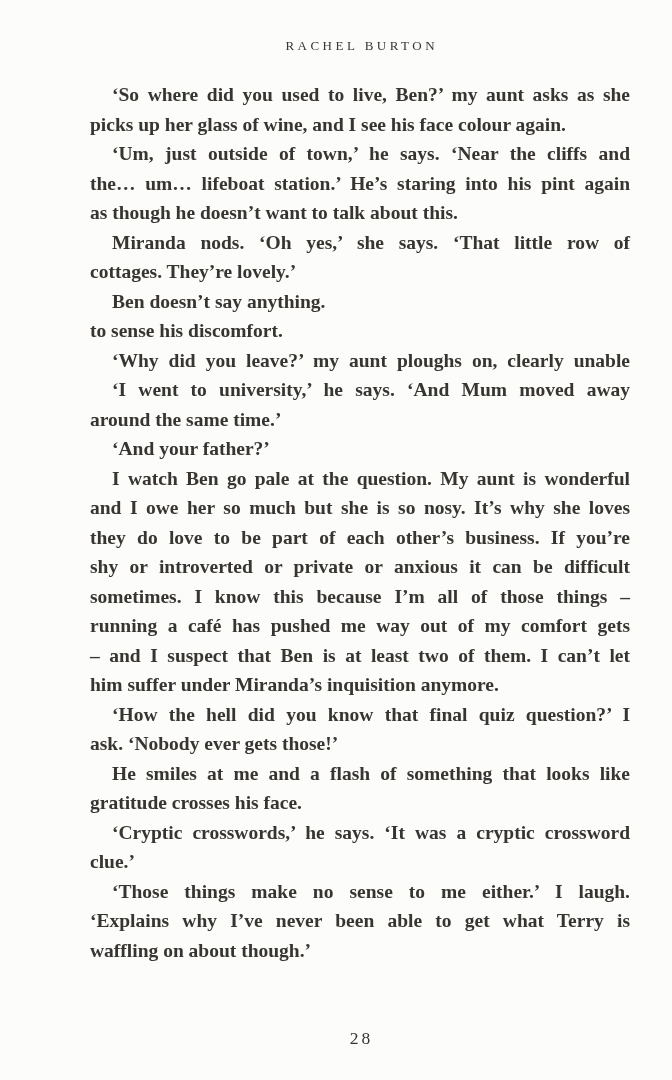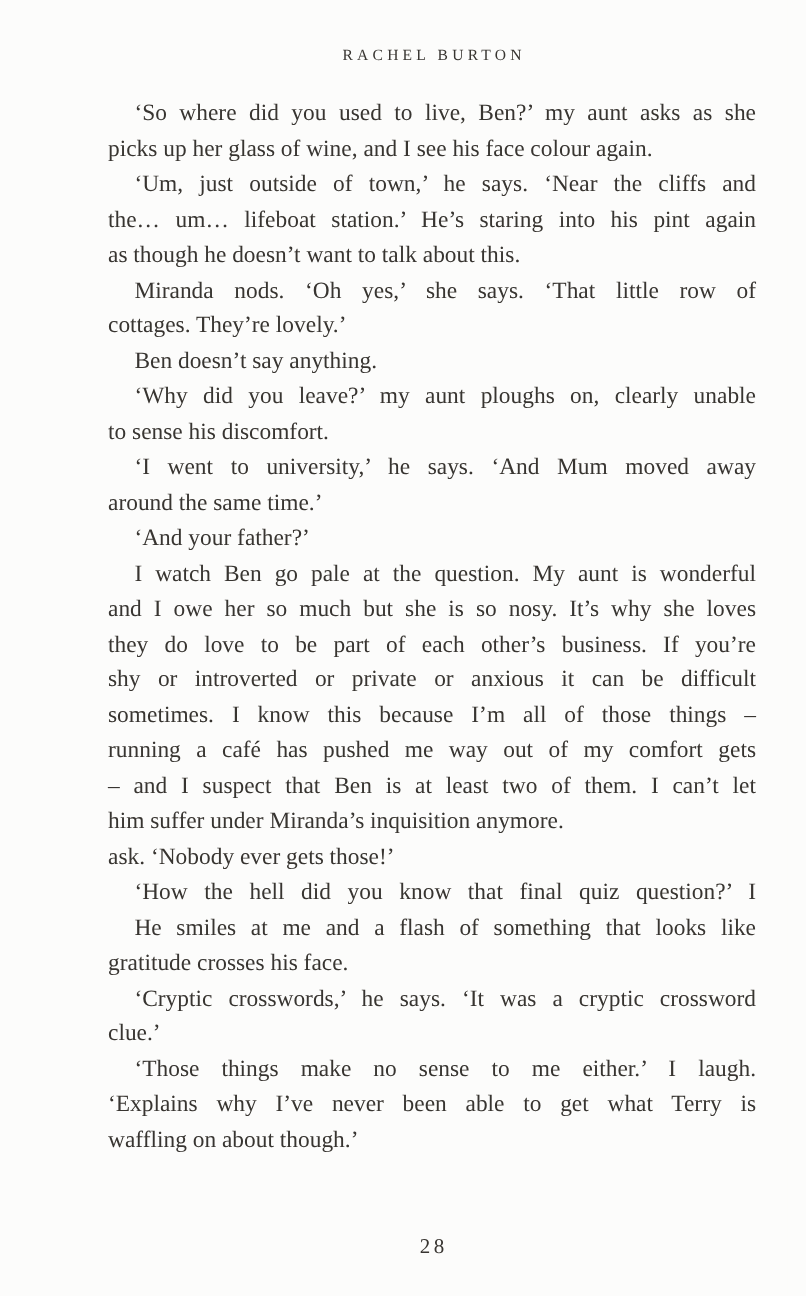--- a/index.html
+++ b/index.html
@@ -29,20 +29,21 @@
     text-indent: 3.5px; 
     white-space: nowrap;
   }
   .body-text {
     position: absolute;
     left: 90px;
     top: 80px;
     width: 540px;
     font-size: 19.5px;
     line-height: 29.5px;
+    font-weight: bold;
   }
   .paragraph { margin: 0; padding: 0; }
   .line {
     text-align: justify;
     text-align-last: justify;
     margin: 0;
     padding: 0;
   }
   .line.first { text-indent: 22px; }
   .line.last { text-align-last: left; }
@@ -75,43 +76,43 @@
         <div class="line last">as though he doesn’t want to talk about this.</div>
       </div>
       <div class="paragraph">
         <div class="line first">Miranda nods. ‘Oh yes,’ she says. ‘That little row of</div>
         <div class="line last">cottages. They’re lovely.’</div>
       </div>
       <div class="paragraph">
         <div class="line first last">Ben doesn’t say anything.</div>
       </div>
       <div class="paragraph">
+        <div class="line last">to sense his discomfort.</div>
         <div class="line first">‘Why did you leave?’ my aunt ploughs on, clearly unable</div>
-        <div class="line last">to sense his discomfort.</div>
       </div>
       <div class="paragraph">
         <div class="line first">‘I went to university,’ he says. ‘And Mum moved away</div>
         <div class="line last">around the same time.’</div>
       </div>
       <div class="paragraph">
         <div class="line first last">‘And your father?’</div>
       </div>
       <div class="paragraph">
         <div class="line first">I watch Ben go pale at the question. My aunt is wonderful</div>
         <div class="line">and I owe her so much but she is so nosy. It’s why she loves</div>
         <div class="line">they do love to be part of each other’s business. If you’re</div>
         <div class="line">shy or introverted or private or anxious it can be difficult</div>
         <div class="line">sometimes. I know this because I’m all of those things –</div>
         <div class="line">running a café has pushed me way out of my comfort gets</div>
         <div class="line">– and I suspect that Ben is at least two of them. I can’t let</div>
         <div class="line last">him suffer under Miranda’s inquisition anymore.</div>
       </div>
       <div class="paragraph">
+        <div class="line first">‘How the hell did you know that final quiz question?’ I</div>
         <div class="line last">ask. ‘Nobody ever gets those!’</div>
-        <div class="line first">‘How the hell did you know that final quiz question?’ I</div>
       </div>
       <div class="paragraph">
         <div class="line first">He smiles at me and a flash of something that looks like</div>
         <div class="line last">gratitude crosses his face.</div>
       </div>
       <div class="paragraph">
         <div class="line first">‘Cryptic crosswords,’ he says. ‘It was a cryptic crossword</div>
         <div class="line last">clue.’</div>
       </div>
       <div class="paragraph">

